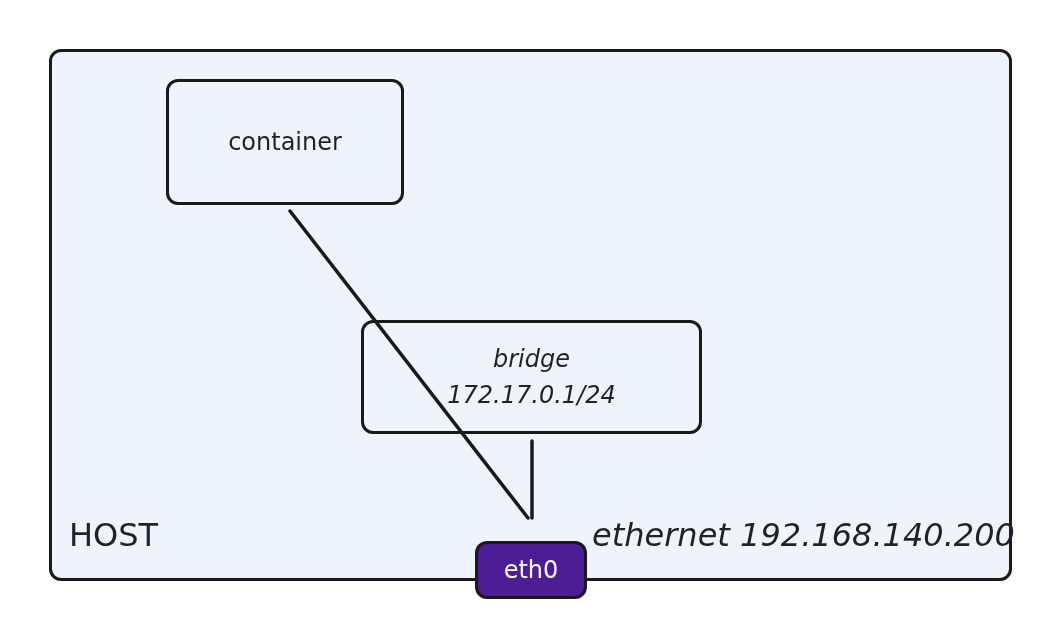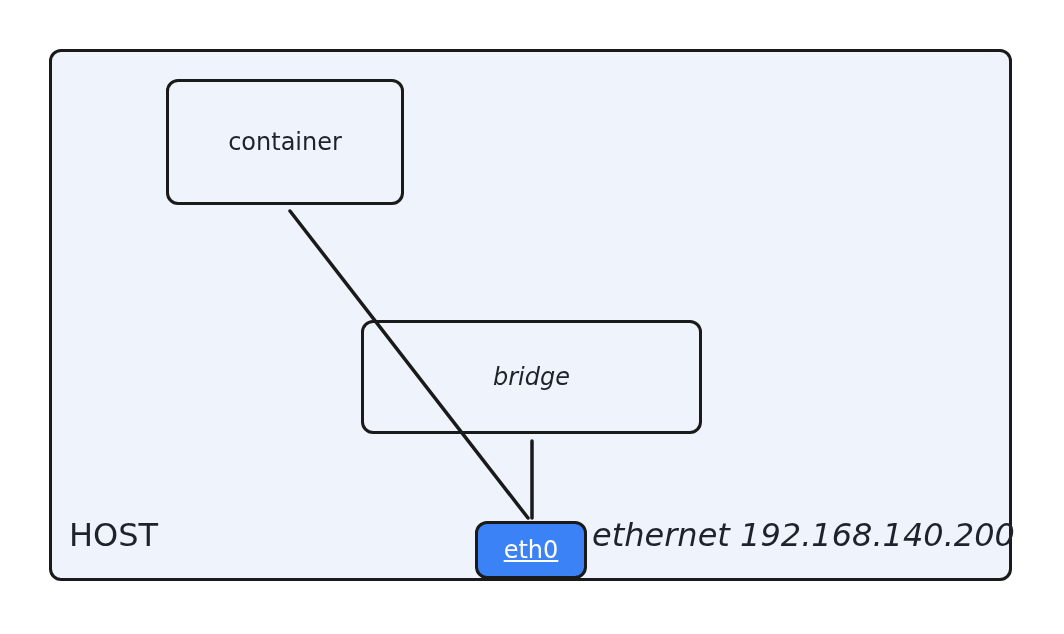--- a/index.html
+++ b/index.html
@@ -5,40 +5,41 @@
   html, body { margin:0; padding:0; background:#ffffff; }
   body { width:1064px; height:634px; position:relative; overflow:hidden;
          font-family:"DejaVu Sans","Liberation Sans",sans-serif; color:#1f2329; }
   .host { position:absolute; left:49px; top:49px; width:963px; height:532px;
           background:#eef3fc; border:3px solid #1a1a1a; border-radius:12px; box-sizing:border-box; }
   .node { position:absolute; border:3px solid #1a1a1a; border-radius:12px; background:#eef3fc;
           box-sizing:border-box; display:flex; flex-direction:column; align-items:center; justify-content:center;
           font-size:24px; line-height:36px; z-index:1; }
   .container-node { left:166px; top:79px; width:238px; height:126px; }
   .bridge-node { left:361px; top:320px; width:341px; height:114px; background:transparent;font-style:italic; }
-  .eth-node { left:475px; top:521px; width:112px; height:58px; background:#3b82f6; color:#ffffff;text-decoration:underline; }
+  .eth-node { left:475px; top:541px; width:112px; height:58px; background:#4c1d95; color:#ffffff; }
   .label { position:absolute; font-size:32px; color:#1f2329; z-index:1; }
   .host-label { left:69px; top:516px; }
   .eth-label { left:592px; top:516px;font-style:italic; }
   svg.links { position:absolute; left:0; top:0; width:1064px; height:634px; z-index:2; pointer-events:none; }
 </style>
 </head>
 <body>
 
 <div class="host"></div>
 
 <div class="label host-label">HOST</div>
 <div class="label eth-label">ethernet 192.168.140.200</div>
 
 <div class="node container-node">
   <span>container</span>
 </div>
 
 <div class="node bridge-node">
   <span>bridge</span>
+  <span>172.17.0.1/24</span>
 </div>
 
 <div class="node eth-node">
   <span>eth0</span>
 </div>
 
 <svg class="links">
   <line x1="290" y1="211" x2="528" y2="518" stroke="#1a1a1a" stroke-width="3.5" stroke-linecap="round"></line>
   <line x1="532" y1="441" x2="532" y2="518" stroke="#1a1a1a" stroke-width="3.5" stroke-linecap="round"></line>
 </svg>

